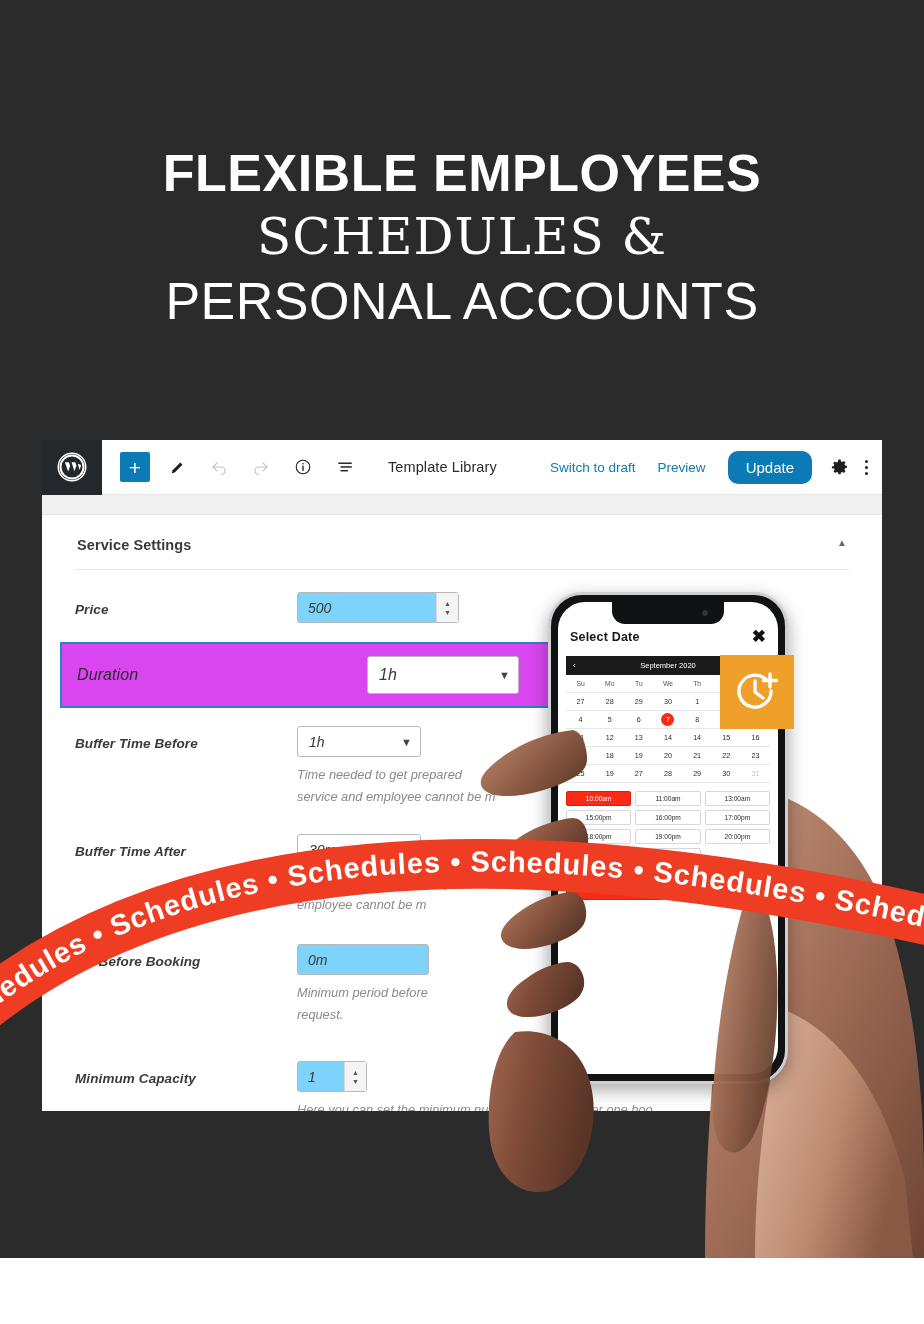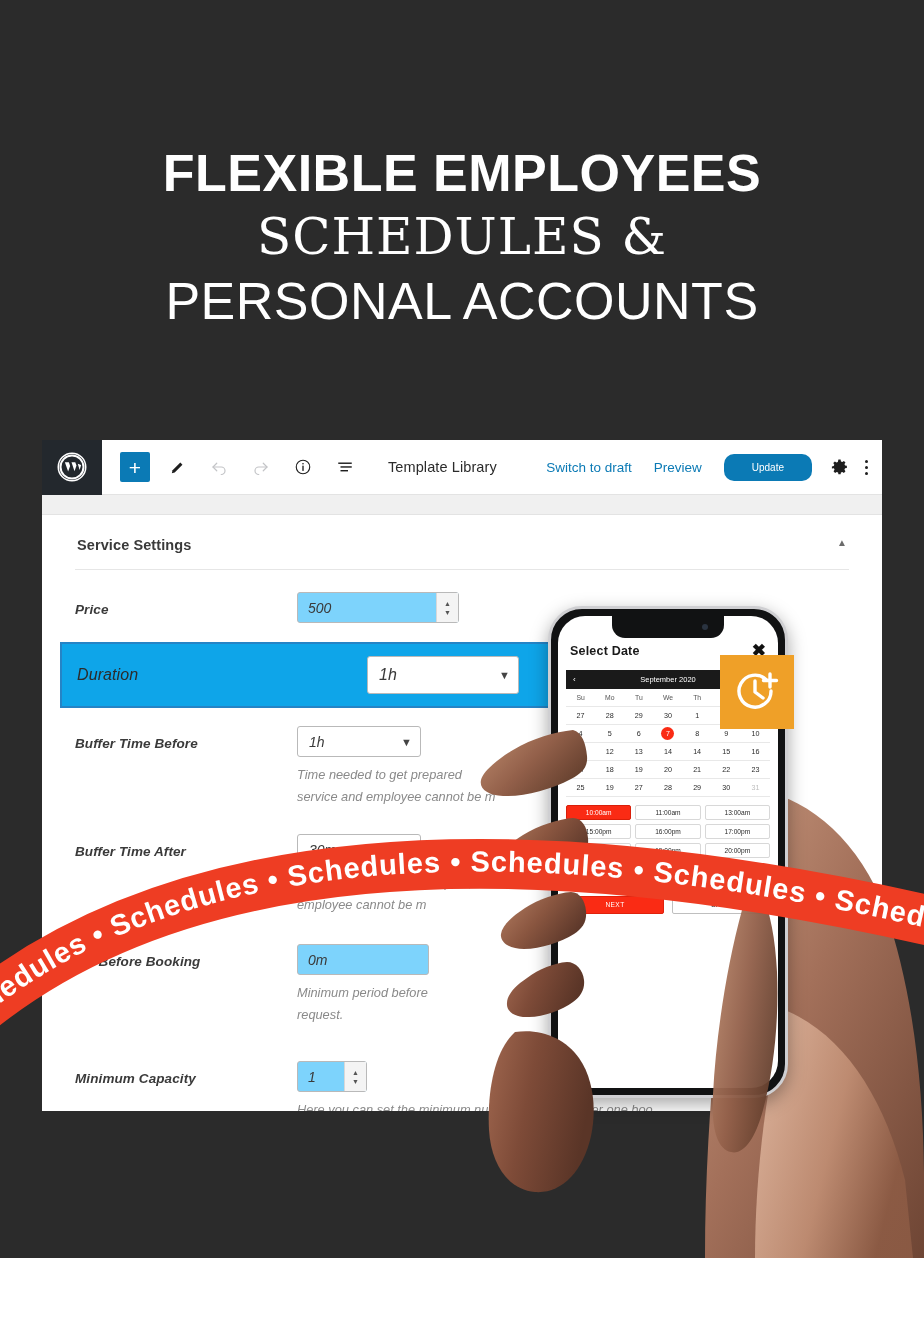--- a/index.html
+++ b/index.html
@@ -80,21 +80,21 @@
     margin-left: 28px;
     font-size: 14.5px; color: #2b2b2b; letter-spacing: .1px;
   }
   .tb-spacer { flex: 1 1 auto; }
   .tb-link {
     font-size: 13.5px; color: #0b7ab5; margin-right: 22px;
     white-space: nowrap;
   }
   .tb-update {
     background: #0b7ab5; color: #ffffff;
-    font-size: 10px; padding: 8px 28px; border-radius: 10px;
+    font-size: 15px; padding: 8px 18px; border-radius: 10px;
     margin-right: 18px; white-space: nowrap;
   }
   .tb-gear { margin-right: 16px; display:flex; align-items:center; }
   .tb-kebab { margin-right: 14px; display:flex; flex-direction:column; gap:3px; align-items:center; }
   .tb-kebab i { width:3px; height:3px; background:#1e1e1e; border-radius:50%; display:block; }
   
   .greybar {
     height: 20px; width: 840px; background: #f0f0f0;
     border-bottom: 1px solid #e3e3e3;
   }
@@ -144,21 +144,21 @@
   .row-price { margin-top: 22px; }
   .row-price .num-input { width: 162px; justify-content: space-between; }
 
   
   .row-duration {
     margin-top: 19px; margin-left: -15px;
     width: 493px;
     border: 2px solid #2584c6;
     padding: 12px 14px 12px 15px;
     display: flex; align-items: center;
-    background: #0ea5e9;
+    background: #d946ef;
   }
   .row-duration .row-label {
     font-size: 16px; font-weight: 400; color: #2b2b2b; padding-top: 0;
     width: 290px; flex: 0 0 290px;
   }
   .row-duration .sel { height: 38px; width: 152px; }
   .row-duration .sel .val { font-size: 16px; }
 
   .row-bb { margin-top: 18px; }
   .row-bb .sel { width: 124px; }
@@ -168,21 +168,21 @@
   .row-mtb .num-input { width: 132px; }
   .row-mc { margin-top: 35px; }
   .row-mc .num-input { width: 70px; justify-content: space-between; }
 
   
   .handwrap { position: absolute; left: 455px; top: 580px; width: 469px; height: 678px; }
   .hand-shape {
     position: absolute; left: 0; top: 0; width: 469px; height: 678px;
   }
   .phone {
-    position: absolute; left: 93px; top: 26px;
+    position: absolute; left: 93px; top: 12px;
     width: 240px; height: 492px;
     background: #111213;
     border-radius: 34px;
     border: 3px solid #cfcfd2;
     box-shadow: 0 6px 18px rgba(0,0,0,.35);
     overflow: hidden;
   }
   .phone-screen {
     position: absolute; left: 7px; top: 7px;
     width: 220px; height: 472px;

